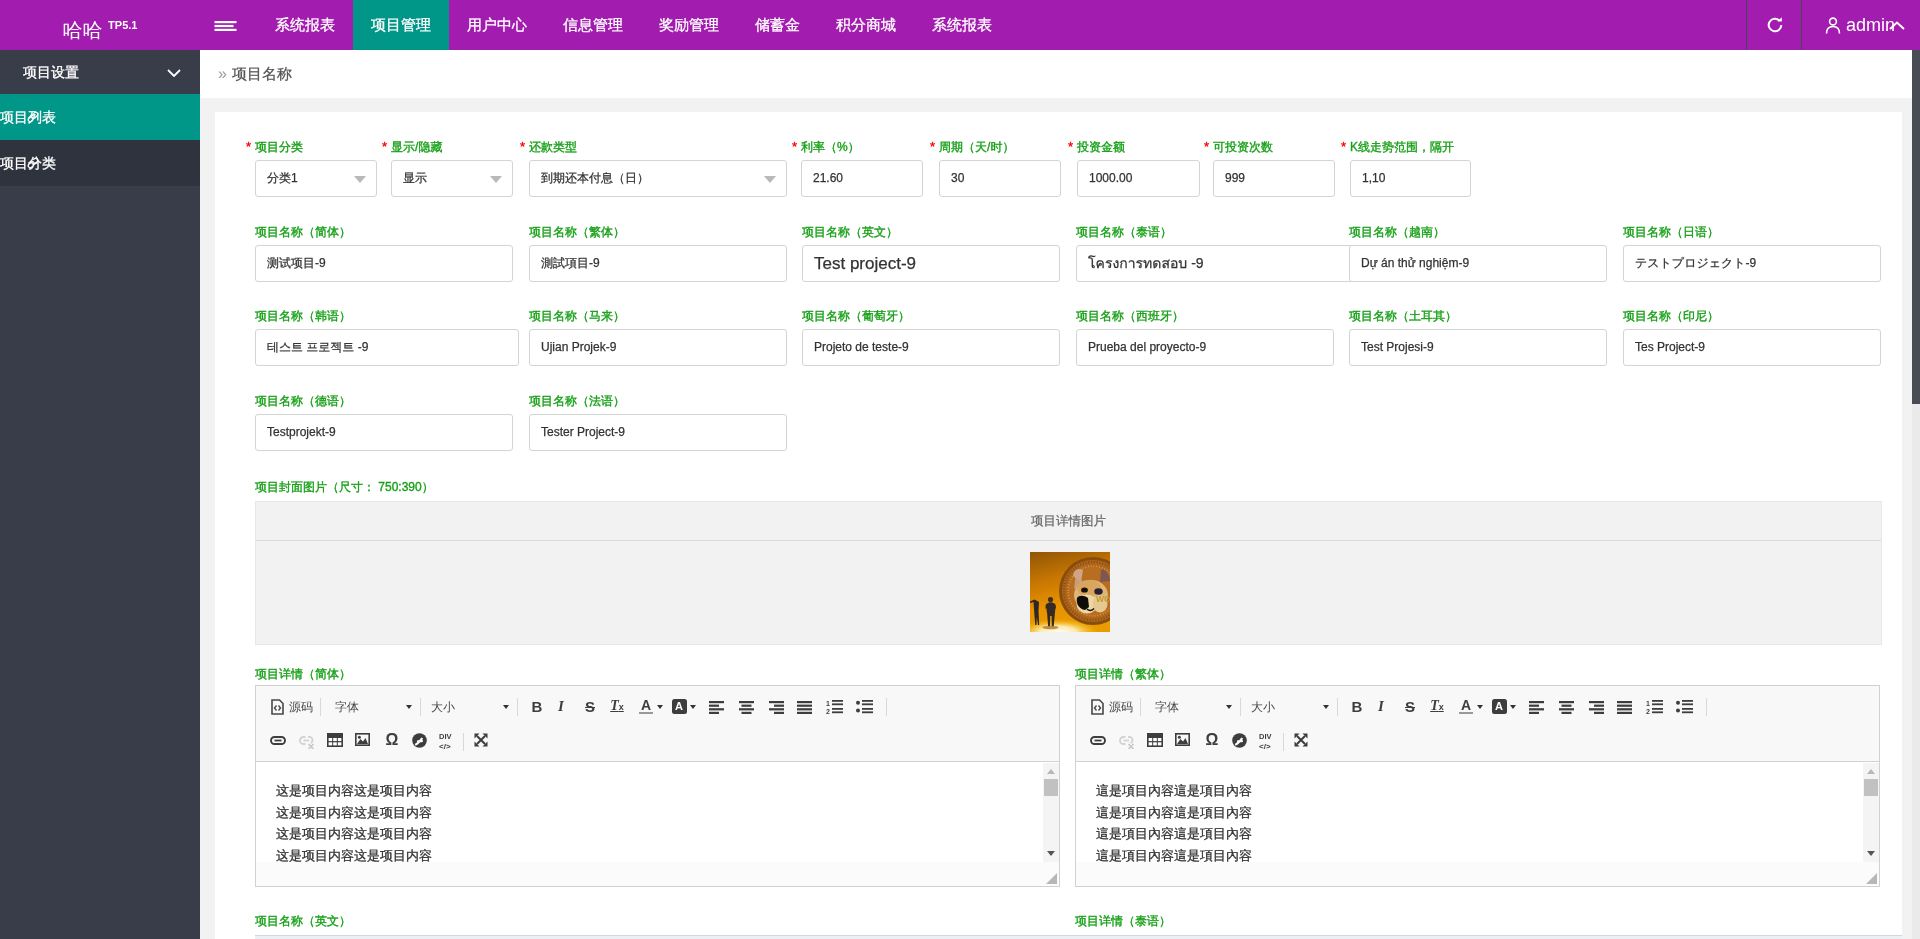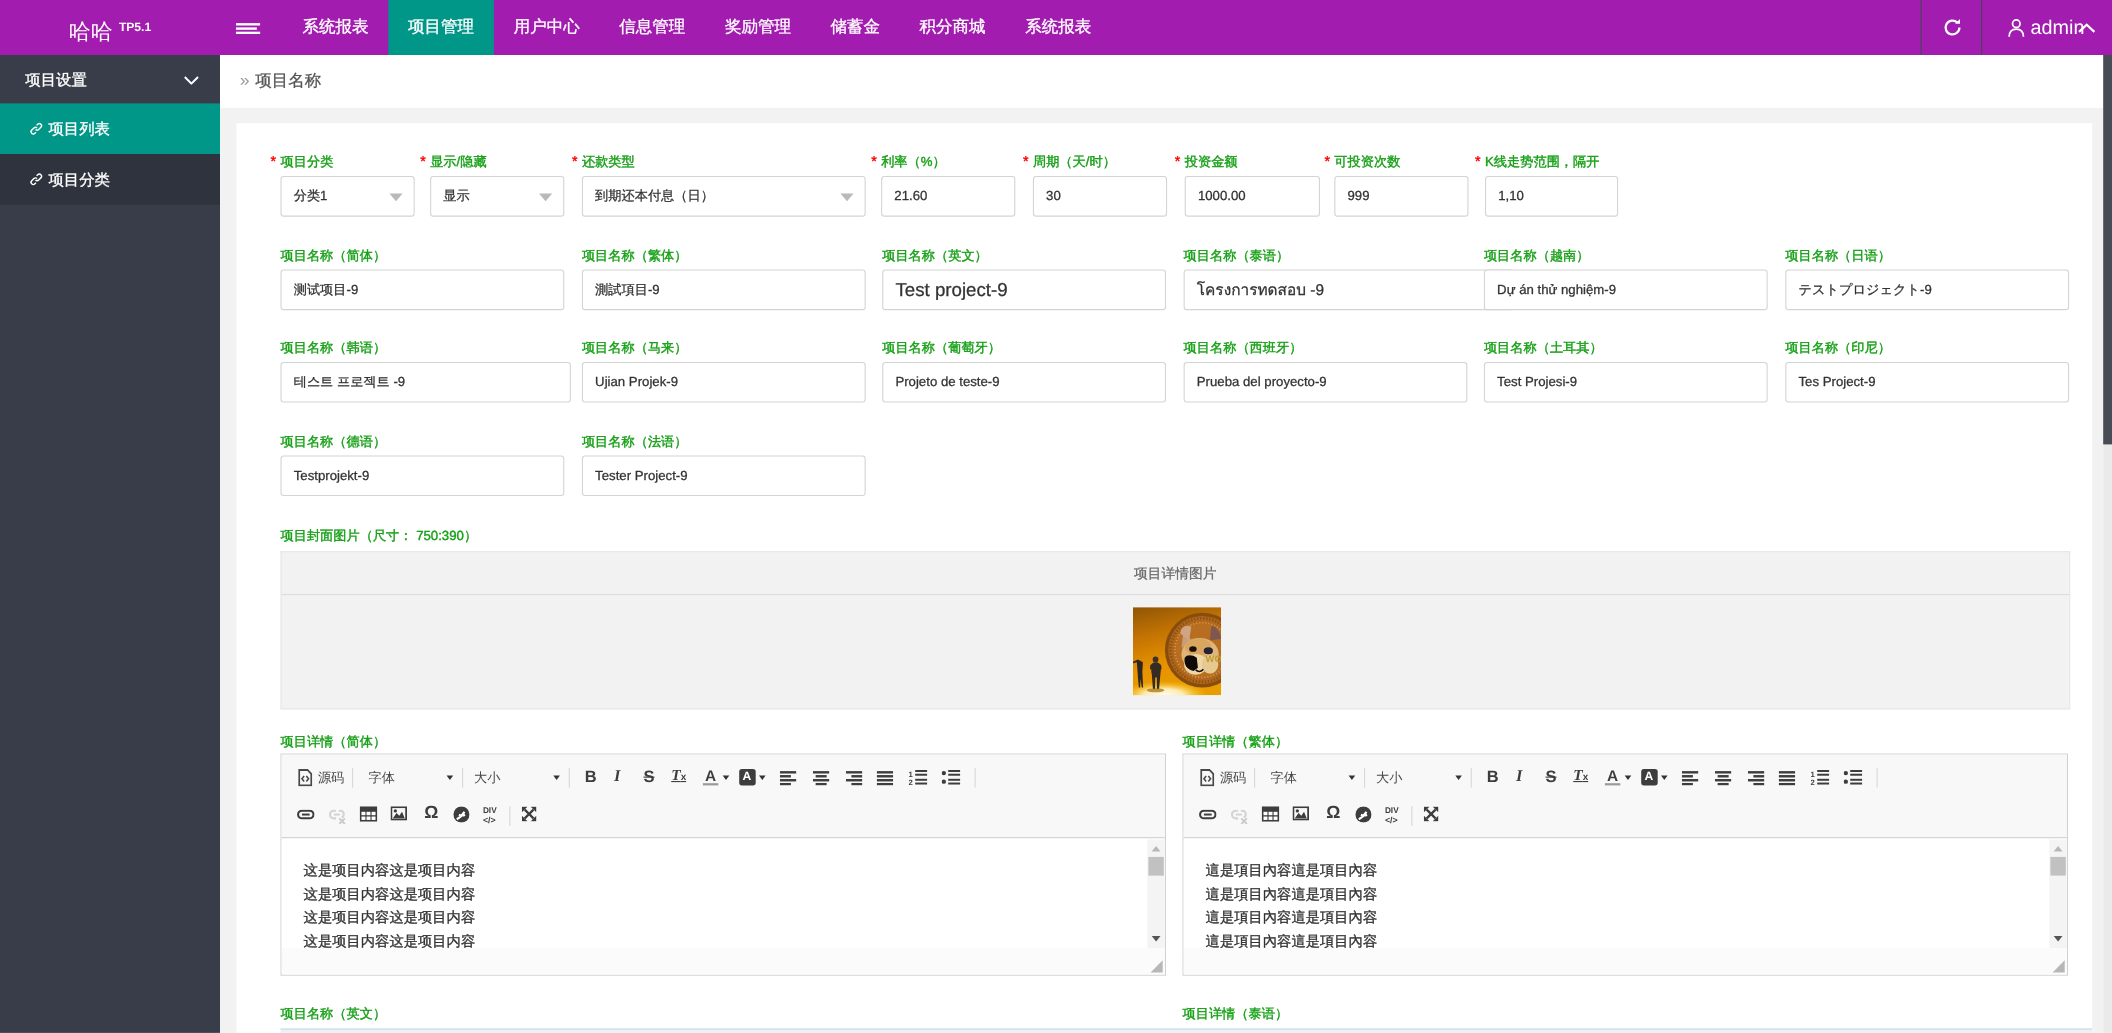--- a/index.html
+++ b/index.html
@@ -14,21 +14,21 @@
 .burger { position:absolute; left:214px; top:21px; }
 .topnav { position:absolute; left:257px; top:0; height:50px; }
 .topnav a { display:inline-block; height:50px; line-height:50px; padding:0 18px; color:#fff; font-size:15px; text-decoration:none; vertical-align:top; -webkit-text-stroke:0.3px #fff; }
 .topnav a.active { background:#009688; }
 .tb-refresh { position:absolute; left:1746px; top:0; width:56px; height:50px; border-left:1px solid #434857; border-right:1px solid #434857; }
 .tb-user { position:absolute; left:1802px; top:0; width:118px; height:50px; color:#fff; font-size:18px; }
 
 
 .sidebar { position:absolute; left:0; top:50px; width:200px; height:889px; background:#393D49; }
 .side-parent { position:relative; height:44px; line-height:44px; color:#fff; font-size:14px; padding-left:23px; -webkit-text-stroke:0.3px #fff; }
-.side-item { position:relative; height:46px; line-height:46px; color:#fff; font-size:14px; padding-left:44px; background:#2F333E; -webkit-text-stroke:0.3px #fff; }
+.side-item { position:relative; height:46px; line-height:46px; color:#fff; font-size:14px; background:#2F333E; -webkit-text-stroke:0.3px #fff; }
 .side-item.active { background:#009688; }
 
 
 .main { position:absolute; left:200px; top:50px; width:1712px; height:889px; background:#f2f2f2; }
 .crumbbar { position:absolute; left:0; top:0; width:1712px; height:48px; background:#fff; }
 .crumbbar .gg { position:absolute; left:18px; top:0; line-height:48px; font-size:16px; color:#9c9c9c; }
 .crumbbar .tt { position:absolute; left:32px; top:0; line-height:48px; font-size:15px; color:#555; -webkit-text-stroke:0.25px #555; }
 .card { position:absolute; left:15px; top:62px; width:1687px; height:827px; background:#fff; }
 
 

